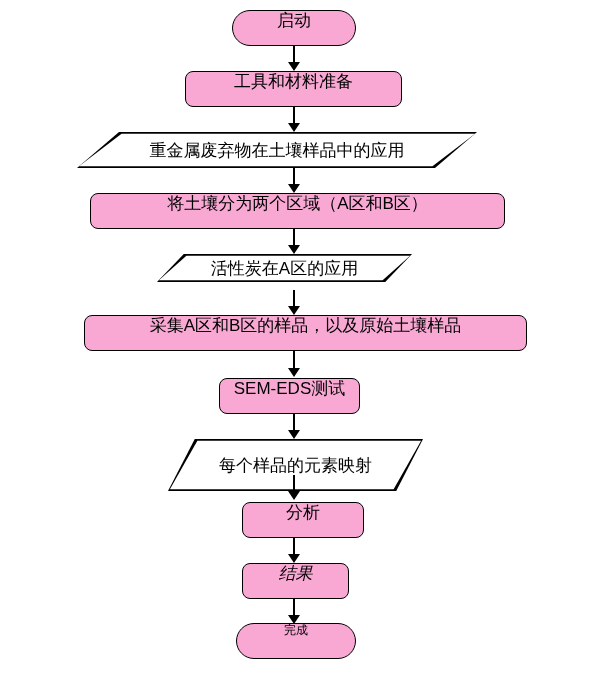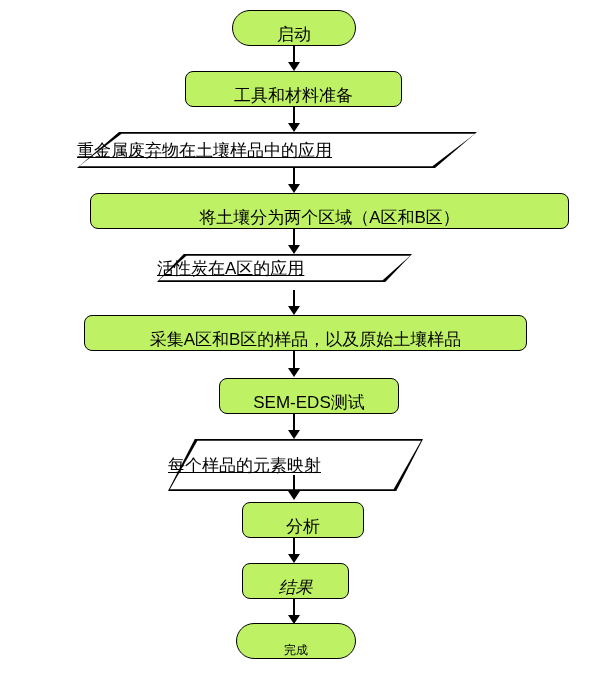--- a/index.html
+++ b/index.html
@@ -16,23 +16,23 @@
   }
   #flowchart {
     position: relative;
     width: 600px;
     height: 673px;
   }
   .node {
     position: absolute;
     box-sizing: border-box;
     border: 1.6px solid #000000;
-    background: #bef264;
+    background: #f9a8d4;
     display: flex;
-    align-items: flex-end;
+    align-items: flex-start;
     justify-content: center;
     text-align: center;
     line-height: 1.15;
     white-space: nowrap;
   }
   .node .label {
     display: block;
     padding: 0 6px;
   }
   .terminator {
@@ -65,23 +65,22 @@
       calc(10.5% + 2.6px) 1.7px,
       calc(100% - 1.9px) 1.7px,
       calc(89.5% - 2.6px) calc(100% - 1.7px),
       1.9px calc(100% - 1.7px)
     );
   }
   .io .label {
     position: relative;
     z-index: 2;
     width: 100%;
-    text-align: left;
+    text-align: center;
     white-space: nowrap;
-    text-decoration: underline;
   }
   .io.flexwrap {
     display: flex;
     align-items: center;
     justify-content: center;
   }
   .connector {
     position: absolute;
     background: #000000;
     width: 1.6px;
@@ -113,41 +112,41 @@
   <div class="arrowhead" style="left:288px; top:123px;"></div>
 
   <div class="io flexwrap" style="left:77px; top:132px; width:400px; height:36px; font-size:17px;">
     <span class="skin"></span>
     <span class="skin-inner"></span>
     <span class="label">重金属废弃物在土壤样品中的应用</span>
   </div>
   <div class="connector" style="left:293.2px; top:168px; height:19px;"></div>
   <div class="arrowhead" style="left:288px; top:184px;"></div>
 
-  <div class="node process" style="left:90px; top:193px; width:479px; height:36px; font-size:17px;">
+  <div class="node process" style="left:90px; top:193px; width:415px; height:36px; font-size:17px;">
     <span class="label">将土壤分为两个区域（A区和B区）</span>
   </div>
   <div class="connector" style="left:293.2px; top:229px; height:19px;"></div>
   <div class="arrowhead" style="left:288px; top:245px;"></div>
 
   <div class="io flexwrap" style="left:157px; top:254px; width:255px; height:28px; font-size:17px;">
     <span class="skin"></span>
     <span class="skin-inner"></span>
     <span class="label">活性炭在A区的应用</span>
   </div>
   <div class="connector" style="left:293.2px; top:290px; height:19px;"></div>
   <div class="arrowhead" style="left:288px; top:306px;"></div>
 
   <div class="node process" style="left:76px; top:315px; width:443px; height:36px; font-size:17px;margin-left:8px;">
     <span class="label">采集A区和B区的样品，以及原始土壤样品</span>
   </div>
   <div class="connector" style="left:293.2px; top:351px; height:19px;"></div>
   <div class="arrowhead" style="left:288px; top:368px;"></div>
 
-  <div class="node process" style="left:219px; top:378px; width:180px; height:36px; font-size:17px;">
+  <div class="node process" style="left:219px; top:378px; width:141px; height:36px; font-size:17px;">
     <span class="label">SEM-EDS测试</span>
   </div>
   <div class="connector" style="left:293.2px; top:414px; height:19px;"></div>
   <div class="arrowhead" style="left:288px; top:430px;"></div>
 
   <div class="io flexwrap" style="left:168px; top:439px; width:255px; height:52px; font-size:17px;">
     <span class="skin"></span>
     <span class="skin-inner"></span>
     <span class="label">每个样品的元素映射</span>
   </div>

